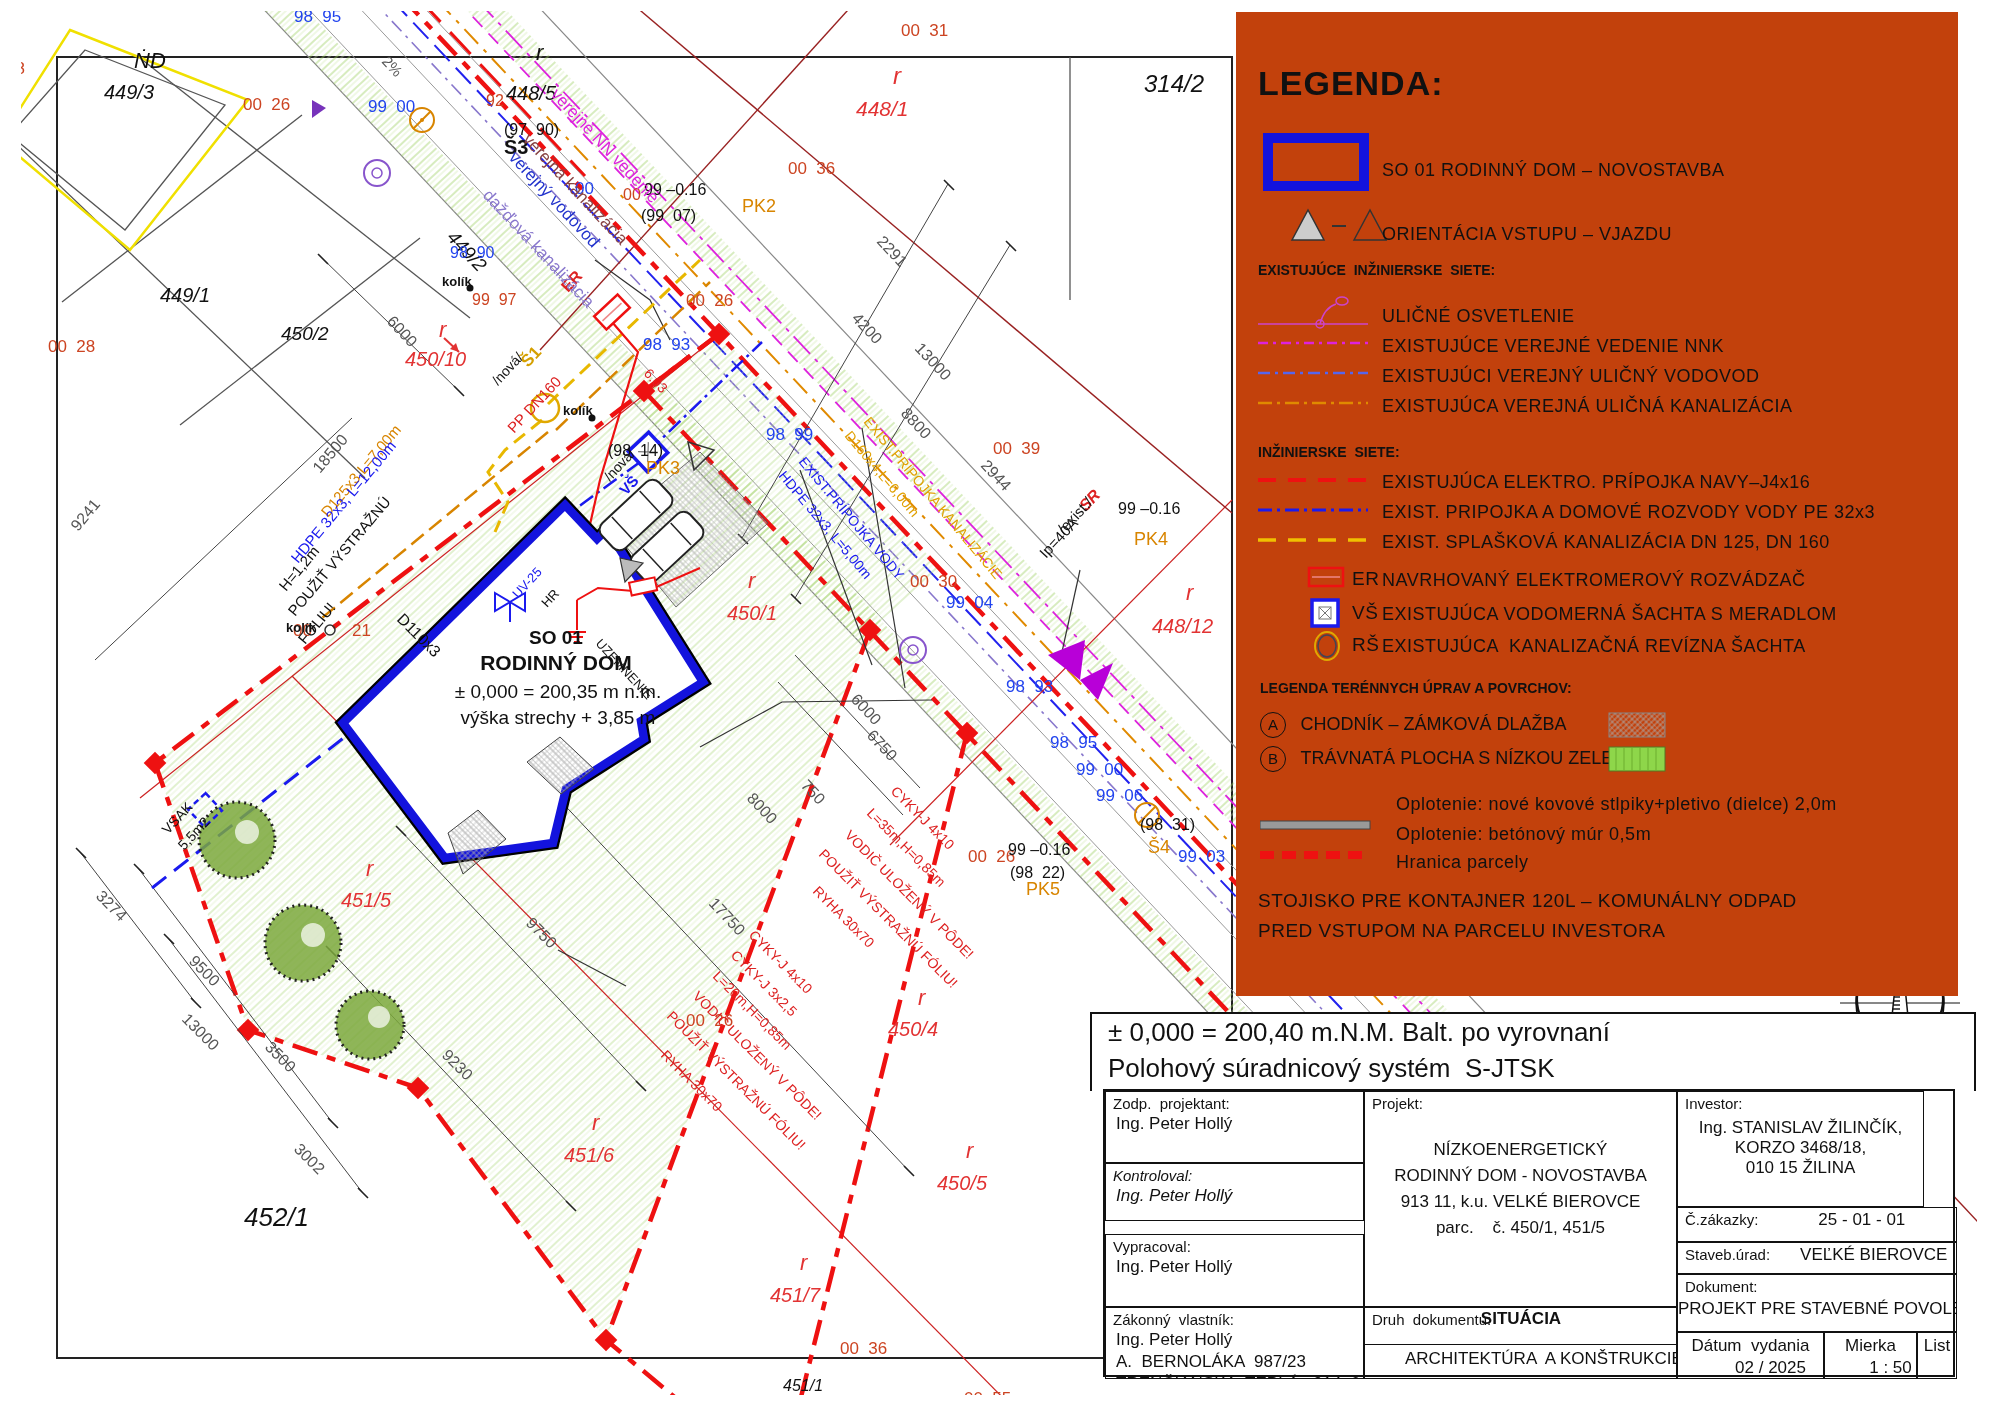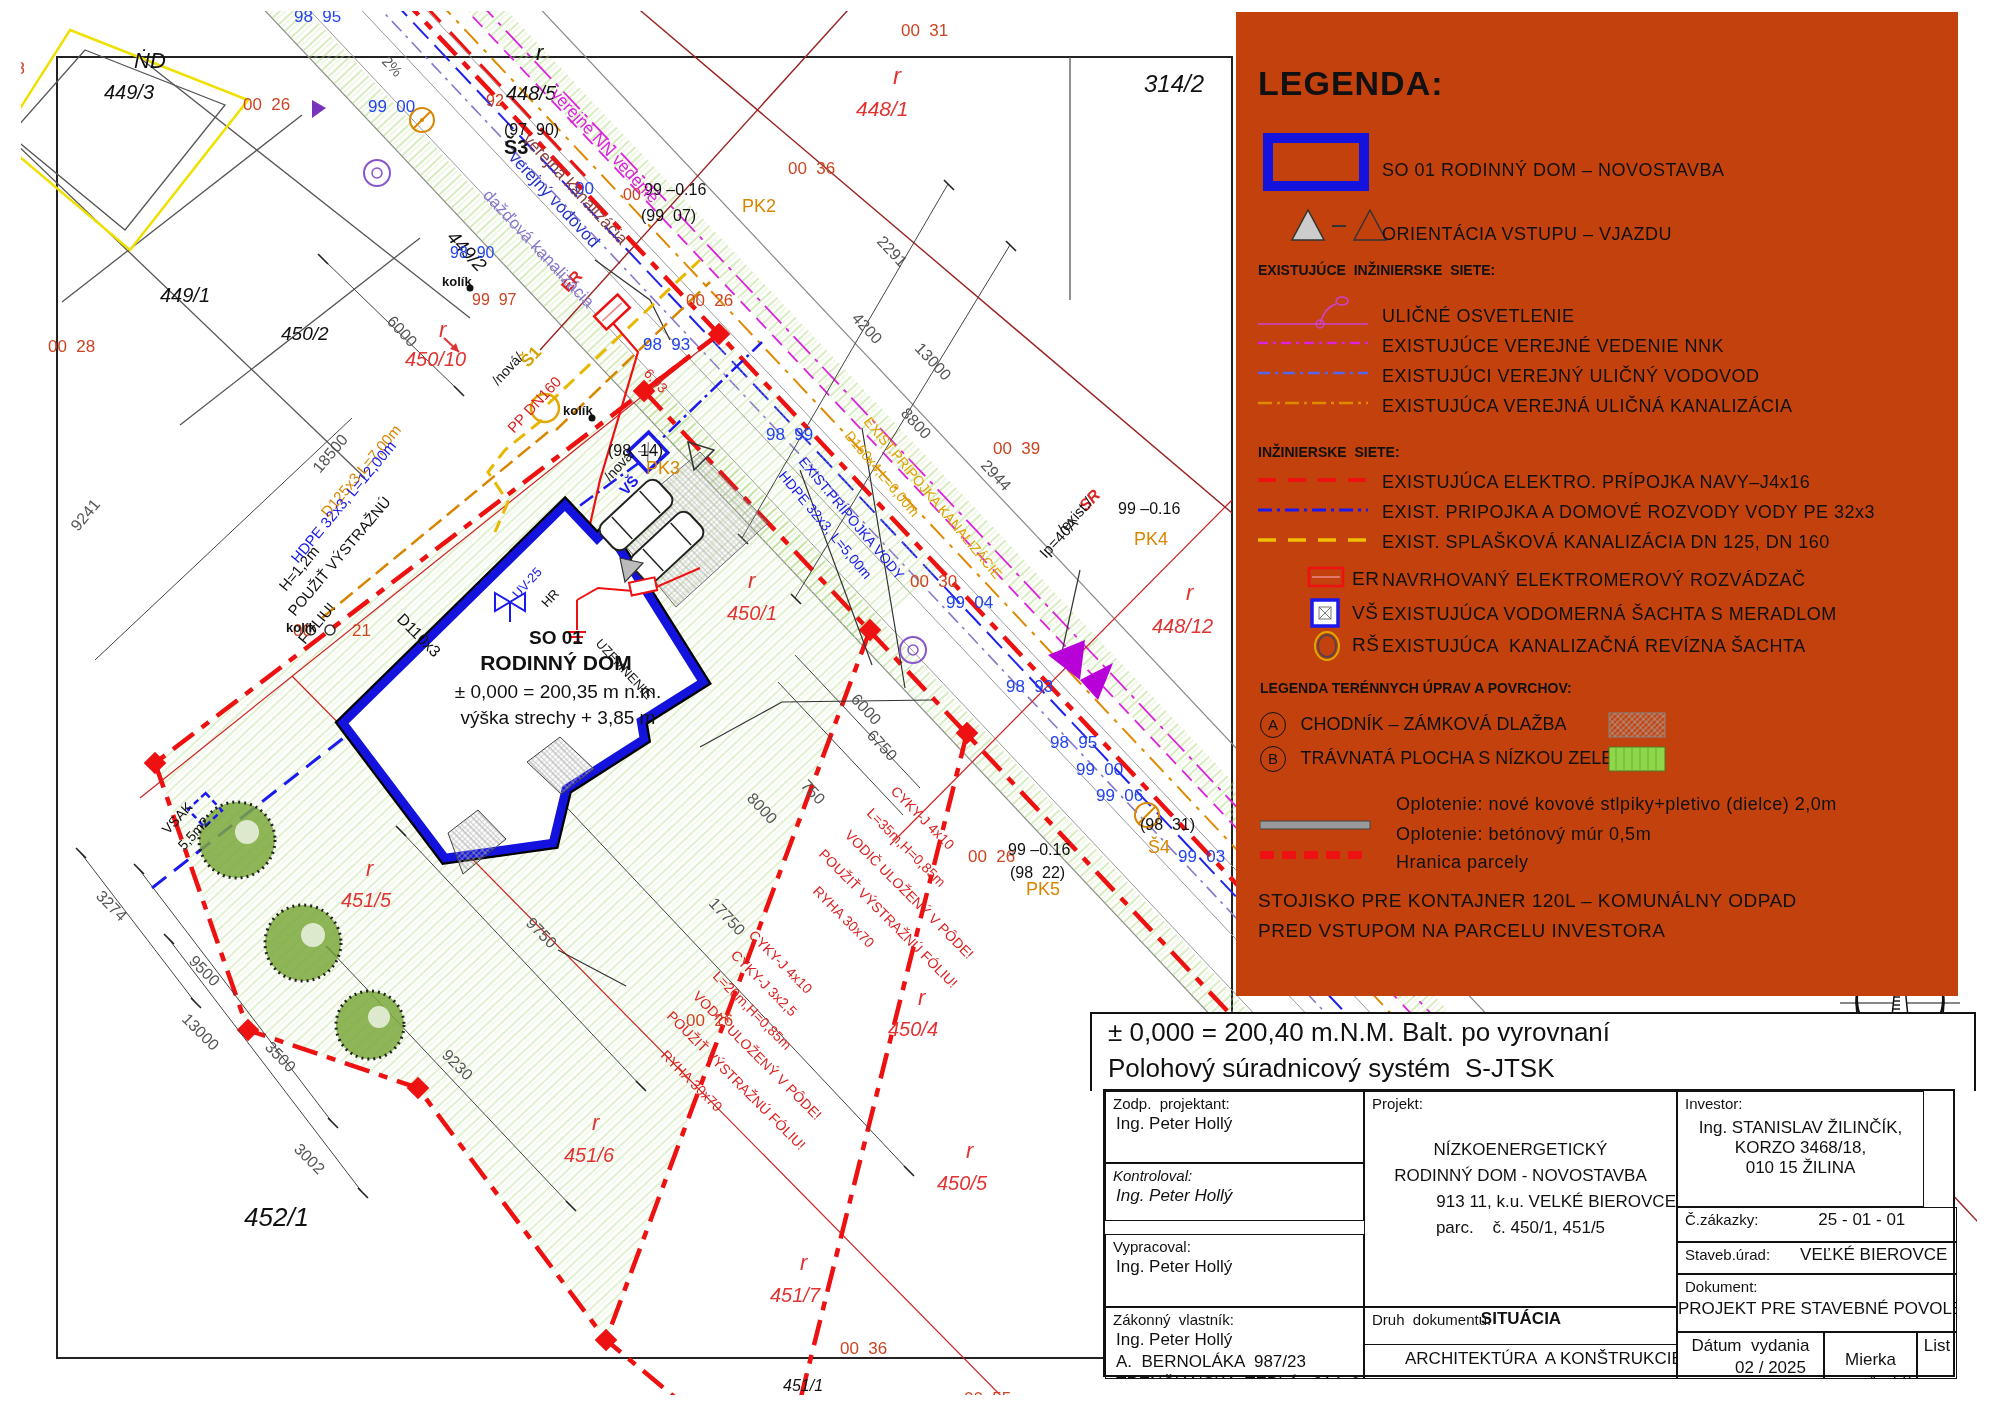--- a/index.html
+++ b/index.html
@@ -551,21 +551,21 @@
     <div class="val small">Ing. Peter Hollý</div>
     <div class="val small">A.  BERNOLÁKA  987/23</div>
     <div class="val small">TRENČIANSKA  TEPLÁ,  914  01</div>
 
   </div>
 
   <div class="cell" style="left:259px;top:0;width:313px;height:216px;">
     <div class="lab">Projekt:</div>
     <div class="cval" style="padding-top:28px;">NÍZKOENERGETICKÝ</div>
     <div class="cval" style="padding-top:6px;">RODINNÝ DOM - NOVOSTAVBA</div>
-    <div class="cval" style="padding-top:6px;text-align:right;">913 11, k.u. VELKÉ BIEROVCE</div>
+    <div class="cval" style="padding-top:6px;">913 11, k.u. VELKÉ BIEROVCE</div>
     <div class="cval" style="padding-top:6px;">parc.    č. 450/1, 451/5</div>
   </div>
   <div class="cell" style="left:259px;top:216px;width:313px;height:38px;">
     <div class="lab">Druh  dokumentu:</div>
   </div>
   <div class="cell" style="left:259px;top:254px;width:313px;height:34px;border-top:none;">
     <div class="cval small" style="padding-top:4px;">ARCHITEKTÚRA  A KONŠTRUKCIE</div>
   </div>
   <div class="cell" style="left:259px;top:216px;width:313px;height:72px;border:none;border-left:1px solid #111;">
     <div class="cval" style="padding-top:2px;font-weight:bold;">SITUÁCIA</div>
@@ -587,21 +587,21 @@
   </div>
   <div class="cell" style="left:572px;top:183px;width:280px;height:58px;">
     <div class="lab">Dokument:</div>
     <div class="cval" style="padding-top:4px;">PROJEKT PRE STAVEBNÉ POVOLENIE</div>
   </div>
   <div class="cell" style="left:572px;top:241px;width:147px;height:47px;">
     <div class="cval" style="padding-top:3px;">Dátum  vydania</div>
     <div class="cval small" style="padding-top:2px;">02 / 2025</div>
   </div>
   <div class="cell" style="left:719px;top:241px;width:93px;height:47px;">
-    <div class="cval" style="padding-top:17px;">Mierka</div>
+    <div class="cval" style="padding-top:3px;">Mierka</div>
     <div class="cval small" style="padding-top:2px;">1 : 50</div>
   </div>
   <div class="cell" style="left:812px;top:241px;width:40px;height:47px;">
     <div class="cval" style="padding-top:3px;">List</div>
     <div class="cval small" style="padding-top:2px;">D - 03</div>
   </div>
 </div>
 
 </div>
 

